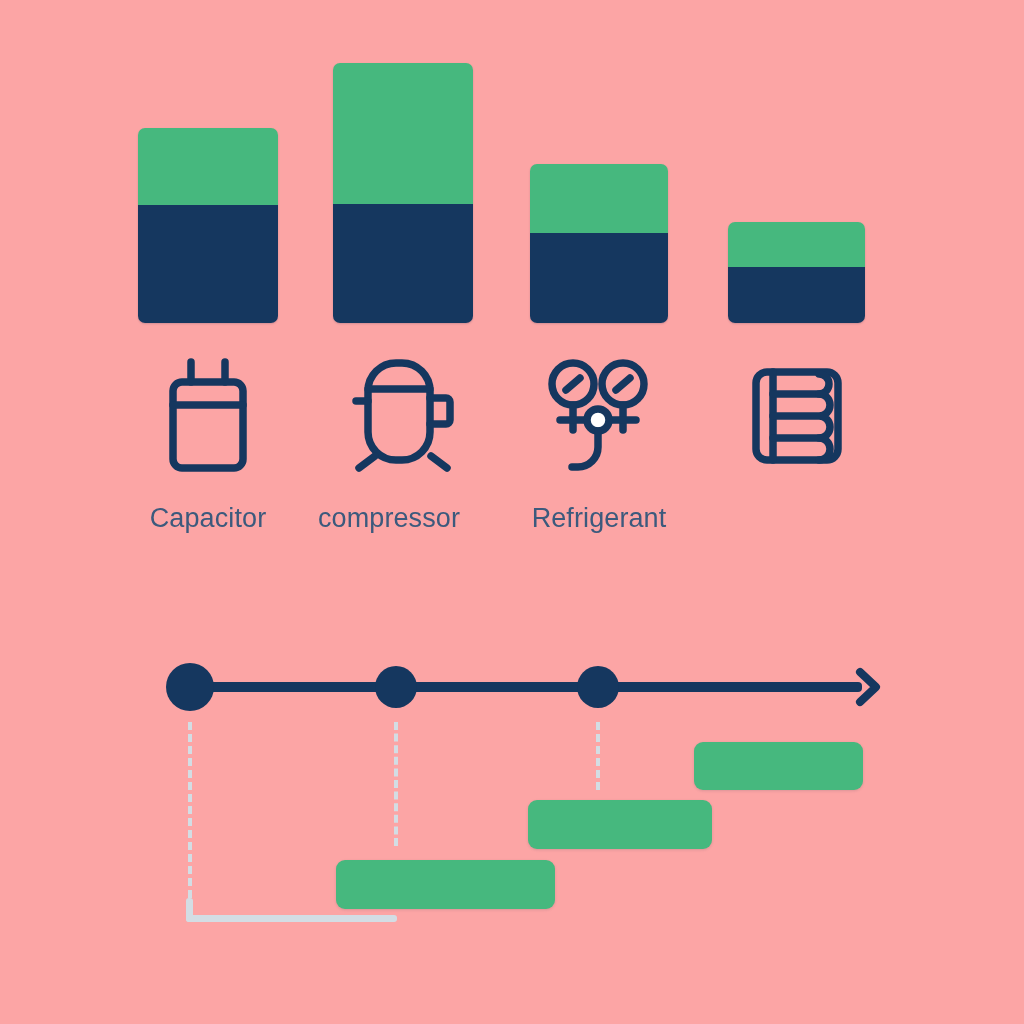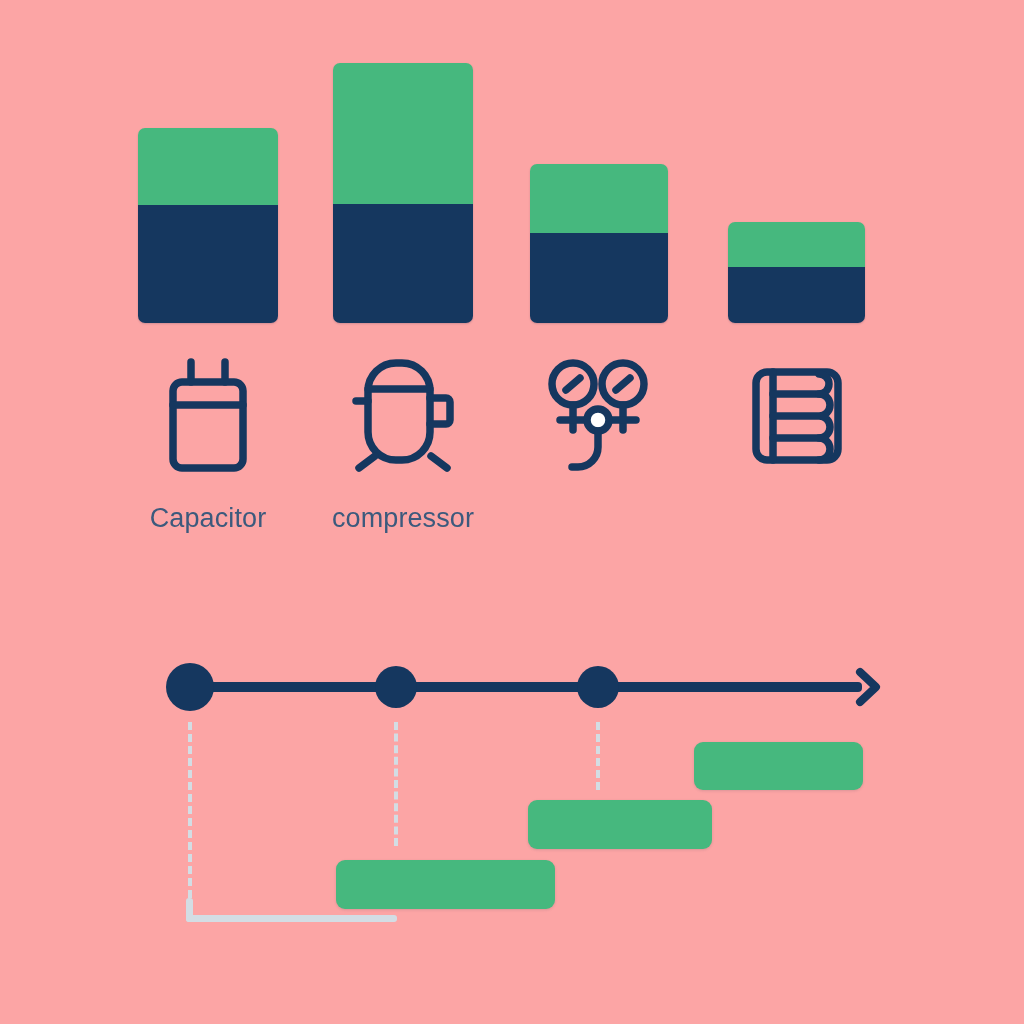--- a/index.html
+++ b/index.html
@@ -174,21 +174,22 @@
       <svg viewBox="0 0 110 118" fill="none" stroke="#15375f" stroke-width="7.5" stroke-linecap="round" stroke-linejoin="round">
         <rect x="14" y="16" width="82" height="88" rx="11"></rect>
         <line x1="31" y1="16" x2="31" y2="104"></line>
         <path d="M31 38 h46 a10 10 0 0 0 0 -20"></path>
         <path d="M31 60 h46 a10 10 0 0 0 0 -22 M31 60 h46 a10 10 0 0 1 0 22"></path>
         <path d="M31 82 h46 a10 10 0 0 1 0 22"></path>
       </svg>
     </div>
 
     <div class="bar-label" id="label-1" style="left: 58px; top: 503px; width: 300px;">Capacitor</div>
-    <div class="bar-label" id="label-2" style="left: 253px; top: 503px; width: 300px;">compressor</div>
+    <div class="bar-label" id="label-2" style="left: 239px; top: 503px; width: 300px;">compressor</div>
+    <div class="bar-label" id="label-3" style="left: 449px; top: 503px; width: 300px;">Refrigerant</div>
   </div>
 
   <div id="timeline">
 
     <div class="tl-axis" id="tl-axis" style="left: 190px; top: 122px; width: 672px; height: 10px;"></div>
 
     <div class="tl-arrowhead" id="tl-arrowhead" style="left: 840px; top: 104px;">
       <svg width="46" height="46" viewBox="0 0 46 46" fill="none" stroke="#15375f" stroke-width="8" stroke-linecap="round" stroke-linejoin="round">
         <path d="M20 8 L36 23 L20 38"></path>
       </svg>

